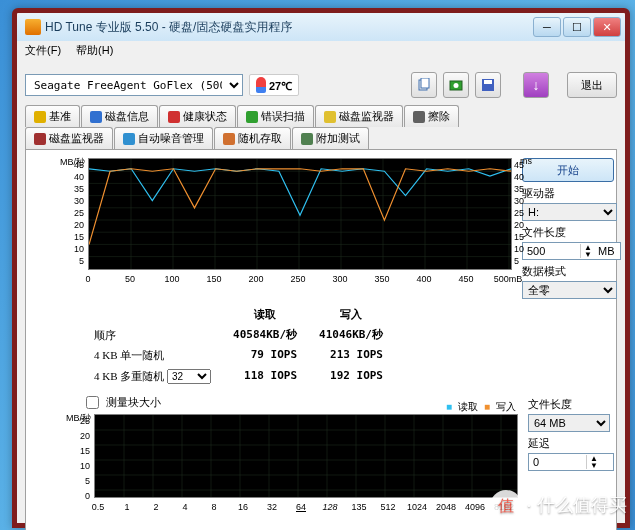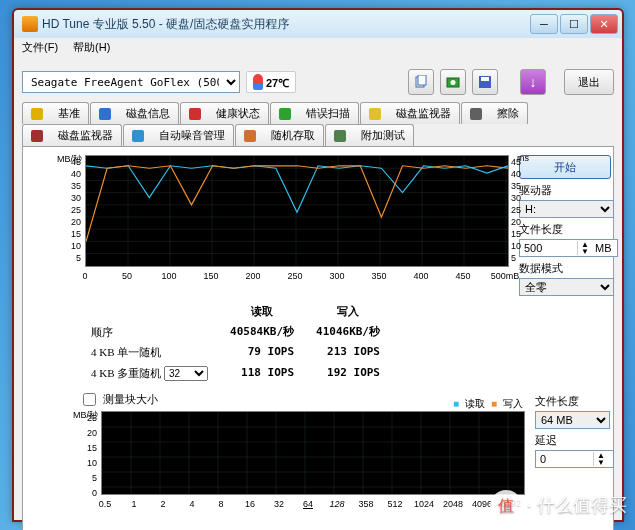--- a/index.html
+++ b/index.html
@@ -1,32 +1,32 @@
 <!DOCTYPE html>
 <html><head>
 <meta charset="utf-8">
 <style>
 body{margin:0;font:11px "Microsoft YaHei",SimSun,Arial;background:linear-gradient(135deg,#3a8fd6 0%,#5db4e8 50%,#3a8fd6 100%);width:635px;height:530px;overflow:hidden;position:relative}
-.win{position:absolute;left:12px;top:8px;width:608px;height:510px;background:#f0f0f0;border:2px solid #7f1d1d;border-radius:6px 6px 0 0;box-shadow:0 0 8px rgba(0,0,0,.3)}
+.win{position:absolute;left:12px;top:8px;width:608px;height:510px;background:#f0f0f0;border:5px solid #7f1d1d;border-radius:6px 6px 0 0;box-shadow:0 0 8px rgba(0,0,0,.3)}
 .titlebar{height:28px;background:linear-gradient(#e8f4fb,#cde5f7);border-radius:6px 6px 0 0;display:flex;align-items:center;padding:0 4px}
 .titlebar .ico{width:16px;height:16px;margin:0 4px;background:linear-gradient(#f8b030,#e07000);border-radius:2px}
 .titlebar .ttl{flex:1;color:#1a3d5c;font-size:12px}
 .winbtns{display:flex;gap:2px}
 .wbtn{width:26px;height:18px;background:linear-gradient(#e8f4fb,#b8d8f0);border:1px solid #8ab0d0;border-radius:3px;display:flex;align-items:center;justify-content:center;font-size:11px}
 .wbtn.close{background:linear-gradient(#f08080,#d04040);color:#fff}
 .menubar{height:20px;padding:2px 8px;background:#f0f0f0;font-size:11px}
 .menubar span{margin-right:12px}
 .toolbar{height:32px;padding:4px 8px;display:flex;align-items:center;gap:6px;background:#f0f0f0}
 .drvsel{width:218px;height:22px;border:1px solid #7a9ab5;background:#fff;font:11px Consolas,monospace;padding:2px 4px}
 .temp{display:flex;align-items:center;gap:3px;border:1px solid #ccc;padding:2px 6px;background:#fff;border-radius:2px}
 .therm{width:10px;height:16px;background:linear-gradient(#f04040 60%,#4080f0 60%);border-radius:5px 5px 2px 2px}
 .tbtn{width:24px;height:24px;border:1px solid #a0a0a0;background:linear-gradient(#fafafa,#e0e0e0);border-radius:3px;display:flex;align-items:center;justify-content:center}
 .exit{width:48px;height:24px;border:1px solid #a0a0a0;background:linear-gradient(#fafafa,#e0e0e0);border-radius:3px;display:flex;align-items:center;justify-content:center}
 .tabs{display:flex;padding:0 8px;gap:1px;flex-wrap:wrap}
-.tab{background:linear-gradient(#fdfdfd,#e8e8e8);border:1px solid #a0a0a0;border-bottom:none;padding:3px 8px;border-radius:3px 3px 0 0;display:flex;align-items:center;gap:15px;font-size:11px;white-space:nowrap}
+.tab{background:linear-gradient(#fdfdfd,#e8e8e8);border:1px solid #a0a0a0;border-bottom:none;padding:3px 8px;border-radius:3px 3px 0 0;display:flex;align-items:center;gap:3px;font-size:11px;white-space:nowrap}
 .tab.active{background:#fff;font-weight:bold}
 .tab .ti{width:12px;height:12px;display:inline-block}
 .content{margin:0 8px;background:#fff;border:1px solid #a0a0a0;padding:6px;height:386px}
 .cbx{display:flex;align-items:center;gap:4px;font-size:11px}
 .chartbox{border:1px solid #808080;background:#000;position:relative;margin:2px 0}
 .chart1{width:422px;height:110px}
 .chart2{width:422px;height:82px}
 .ylab{position:absolute;left:-24px;color:#000;font:9px Arial;text-align:right;width:20px}
 .ylab2{position:absolute;right:-20px;color:#000;font:9px Arial;width:18px}
 .xlab{position:absolute;bottom:-14px;color:#000;font:9px Arial;transform:translateX(-50%)}
@@ -251,21 +251,21 @@
           </tr>
         </tbody>
     </table>
 
     <div class="flex">
       <div style="margin-left:50px">
         <label class="cbx">
             <input type="checkbox" style="">
             <span>测量块大小</span>
           </label>
-        <div style="position:relative;margin-left:22px">
+        <div style="position:relative;margin-left:12px">
           <div class="legend"><span style="color:#30c0f0">■</span><span>读取</span><span style="color:#f09030">■</span><span>写入</span></div>
           <div style="position:absolute;left:-28px;top:-2px;font-size:9px">MB/秒</div>
           <div class="chartbox chart2">
             <svg width="422" height="82" id="svg2">
                 <line x1="0" y1="15" x2="422" y2="15" stroke="#203020" stroke-width="0.5"></line>
                 <line x1="0" y1="30" x2="422" y2="30" stroke="#203020" stroke-width="0.5"></line>
                 <line x1="0" y1="45" x2="422" y2="45" stroke="#203020" stroke-width="0.5"></line>
                 <line x1="0" y1="60" x2="422" y2="60" stroke="#203020" stroke-width="0.5"></line>
                 <line x1="0" y1="75" x2="422" y2="75" stroke="#203020" stroke-width="0.5"></line>
                 <line x1="29" y1="0" x2="29" y2="82" stroke="#203020" stroke-width="0.5"></line>
@@ -295,21 +295,21 @@
             <div id="xl2">
               <div class="xlab" style="left: 4px;">0.5</div>
               <div class="xlab" style="left: 33px;">1</div>
               <div class="xlab" style="left: 62px;">2</div>
               <div class="xlab" style="left: 91px;">4</div>
               <div class="xlab" style="left: 120px;">8</div>
               <div class="xlab" style="left: 149px;">16</div>
               <div class="xlab" style="left: 178px;">32</div>
               <div class="xlab" style="left: 207px; text-decoration: underline;">64</div>
               <div class="xlab" style="left: 236px; font-style: italic;">128</div>
-              <div class="xlab" style="left: 265px;">358</div>
+              <div class="xlab" style="left: 265px;">135</div>
               <div class="xlab" style="left: 294px;">512</div>
               <div class="xlab" style="left: 323px;">1024</div>
               <div class="xlab" style="left: 352px;">2048</div>
               <div class="xlab" style="left: 381px;">4096</div>
               <div class="xlab" style="left: 410px;">8192</div>
             </div>
         </div>
       </div>
       <div class="sidepanel">
         <label>文件长度</label>

